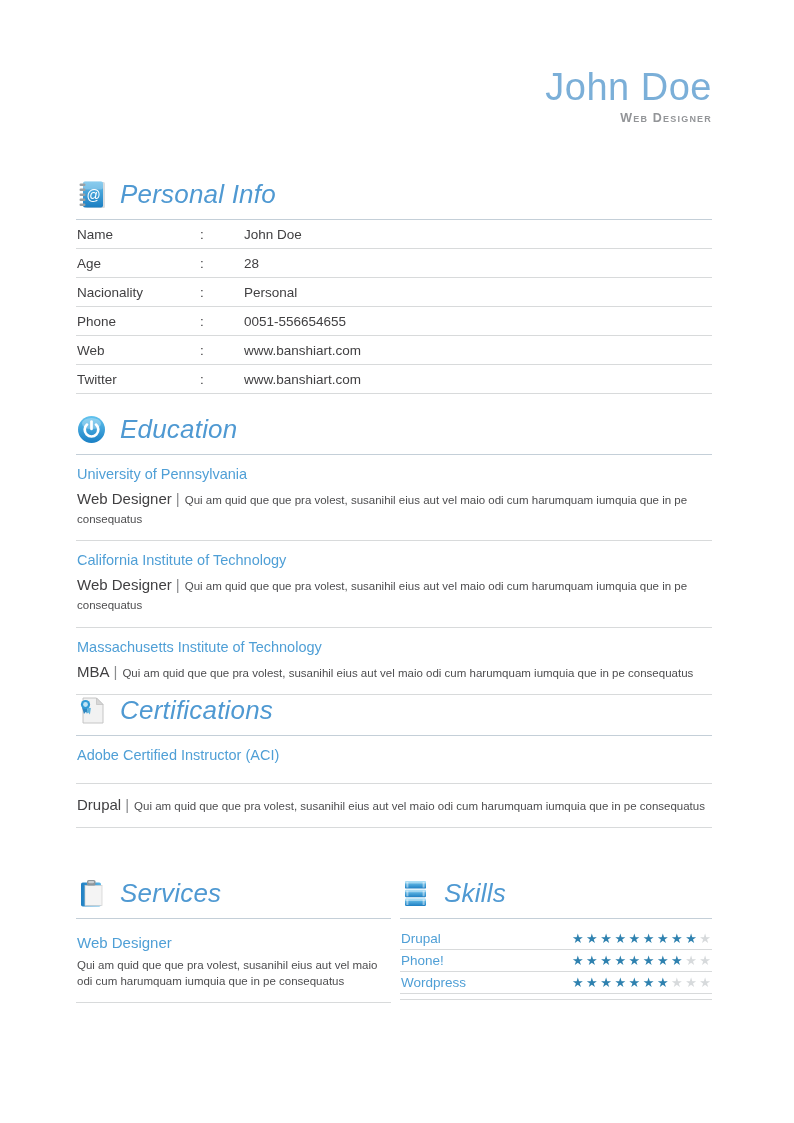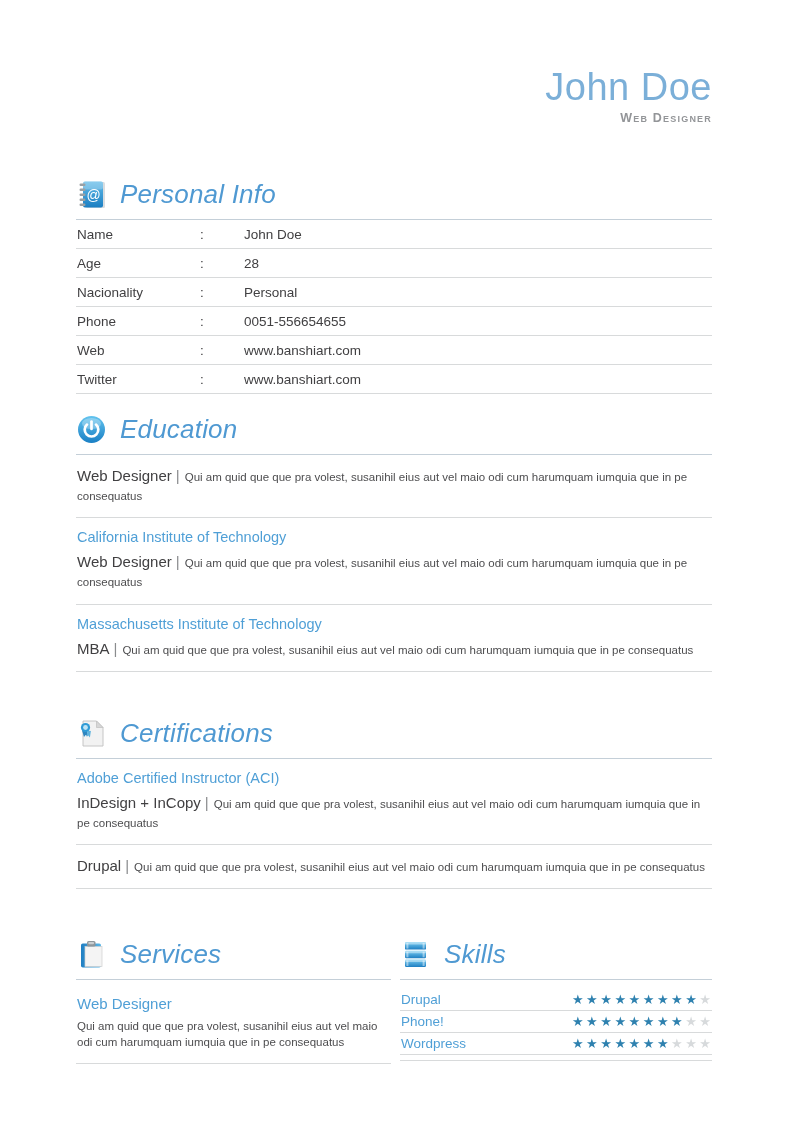--- a/index.html
+++ b/index.html
@@ -34,21 +34,21 @@
     padding:7px 1px 6px; border-bottom:1px solid #d8dadb;
     font-size:13.5px;
     gap:6px;
   }
   .info-label { width:117px; color:#414042; }
   .info-colon { width:38px; color:#414042; }
   .info-value { color:#414042; }
 
   
   #education { margin-top:20px; }
-  #certifications { margin-top:46px; }
+  #certifications { }
   .entry { padding:11px 1px 13px; border-bottom:1px solid #d8dadb; }
   .entry-title { font-size:14.5px; color:#4f9fd6; margin-bottom:7px; }
   .entry-line { line-height:1.2; }
   .entry-degree { font-size:15px; color:#414042; }
   .pipe { font-size:15px; color:#8a8c8e; margin:0 5px 0 4px; font-weight:300; }
   .entry-desc { font-size:11.5px; color:#4d4d4f; }
 
   
   .columns { margin-top:50px; display:flex; justify-content:space-between; }
   .col-left  { width:315px; }
@@ -155,20 +155,21 @@
           <circle cx="15.5" cy="15.5" r="13.5" fill="url(#gPw)"></circle>
           <ellipse cx="15.5" cy="9.5" rx="9.5" ry="5.5" fill="rgba(255,255,255,0.30)"></ellipse>
           <path d="M11 10.6 a6.8 6.8 0 1 0 9 0" fill="none" stroke="#ffffff" stroke-width="2.7" stroke-linecap="round"></path>
           <path d="M15.5 7.6 L15.5 15" stroke="#ffffff" stroke-width="2.7" stroke-linecap="round"></path>
         </svg>
       </span>
       <span class="section-title">Education</span>
     </div>
 
     <div class="entry">
+      <div class="entry-title">University of Pennsylvania</div>
       <div class="entry-line">
         <span class="entry-degree">Web Designer</span><span class="pipe">|</span><span class="entry-desc">Qui am quid que que pra volest, susanihil eius aut vel maio odi cum harumquam iumquia que in pe consequatus</span>
       </div>
     </div>
     <div class="entry">
       <div class="entry-title">California Institute of Technology</div>
       <div class="entry-line">
         <span class="entry-degree">Web Designer</span><span class="pipe">|</span><span class="entry-desc">Qui am quid que que pra volest, susanihil eius aut vel maio odi cum harumquam iumquia que in pe consequatus</span>
       </div>
     </div>
@@ -190,23 +191,20 @@
           <path d="M11.5 12.5 l-1 6.3 1.8-1.2 1.6 1.8 1-6.5 Z" fill="#5fb3dd"></path>
           <circle cx="9.5" cy="9.5" r="4.6" fill="#2f9bd6"></circle>
           <circle cx="9.5" cy="9.5" r="2.4" fill="#bfe4f5"></circle>
         </svg>
       </span>
       <span class="section-title">Certifications</span>
     </div>
 
     <div class="entry">
       <div class="entry-title">Adobe Certified Instructor (ACI)</div>
-      <div class="entry-line">
-        <span class="entry-degree">InDesign + InCopy</span><span class="pipe">|</span><span class="entry-desc">Qui am quid que que pra volest, susanihil eius aut vel maio odi cum harumquam iumquia que in pe consequatus</span>
-      </div>
     </div>
     <div class="entry">
       <div class="entry-line">
         <span class="entry-degree">Drupal</span><span class="pipe">|</span><span class="entry-desc">Qui am quid que que pra volest, susanihil eius aut vel maio odi cum harumquam iumquia que in pe consequatus</span>
       </div>
     </div>
   </div>
 
   <div class="columns">
 

